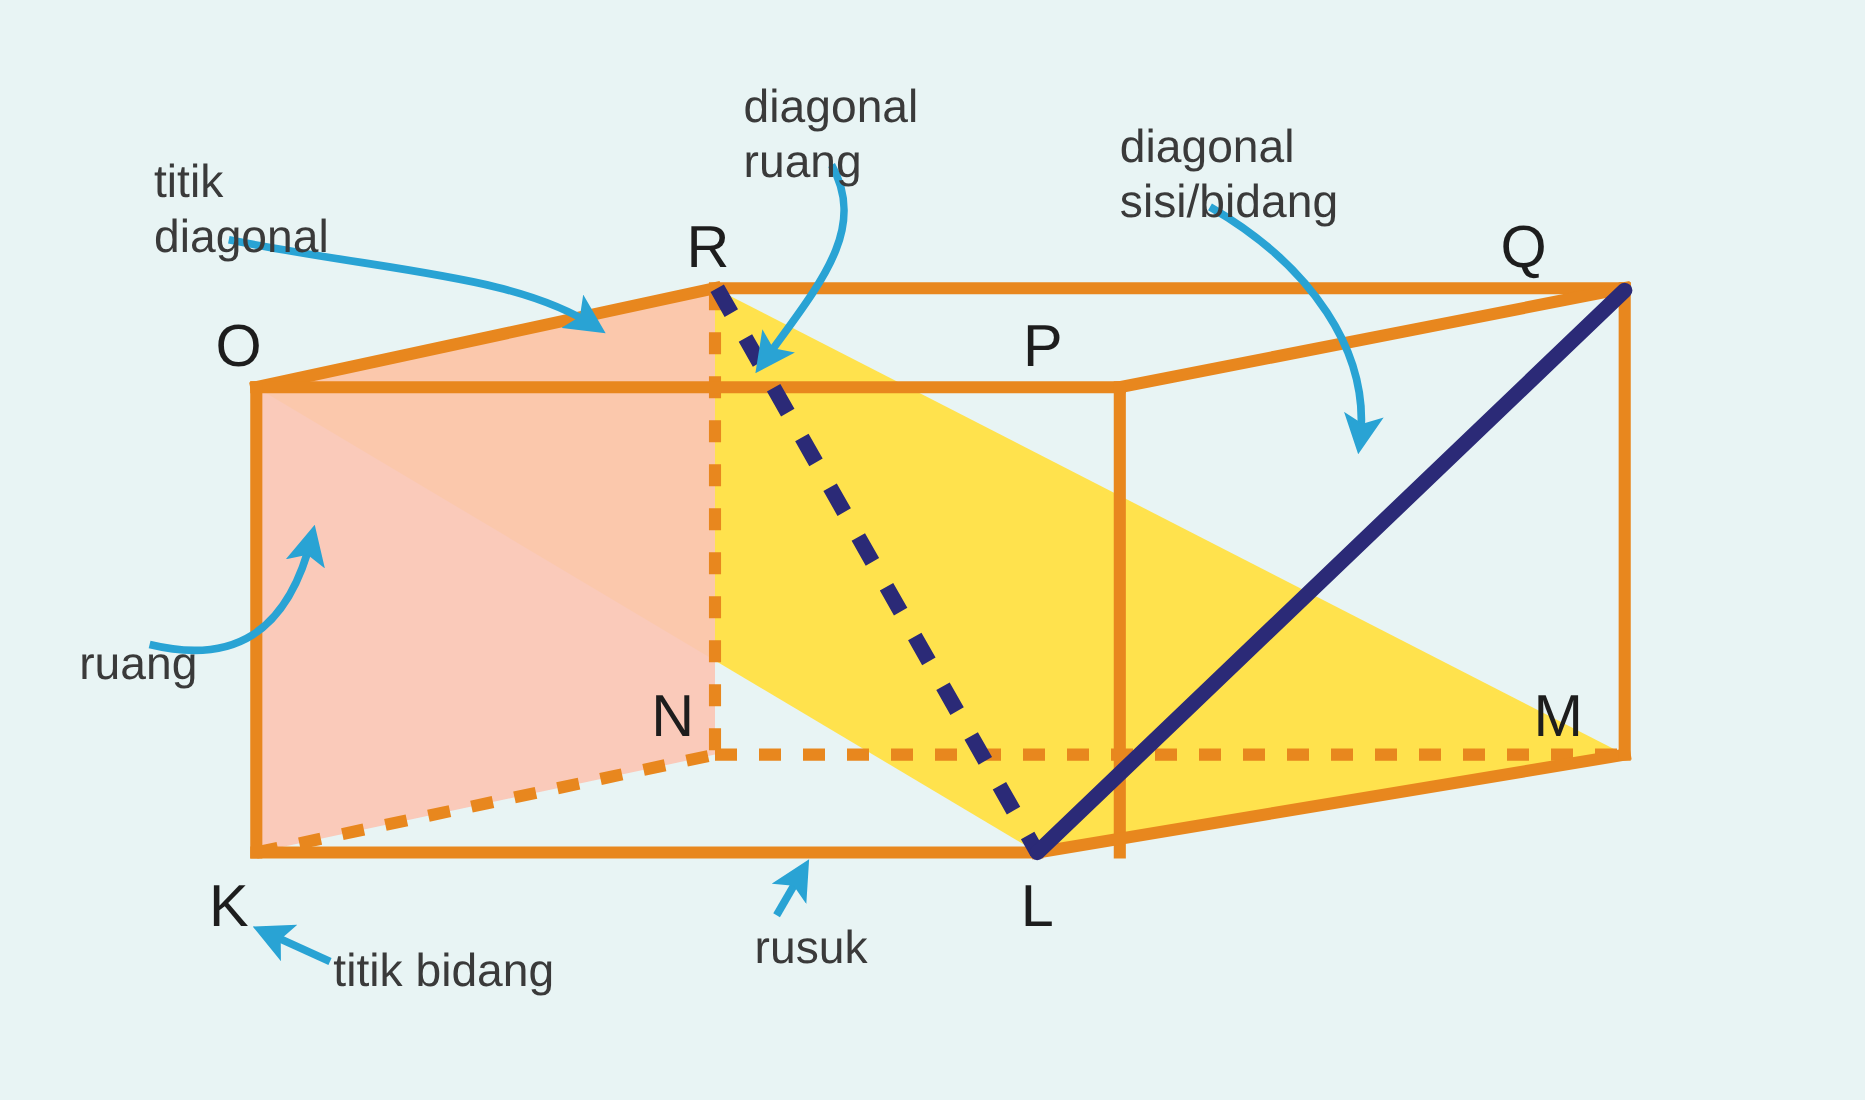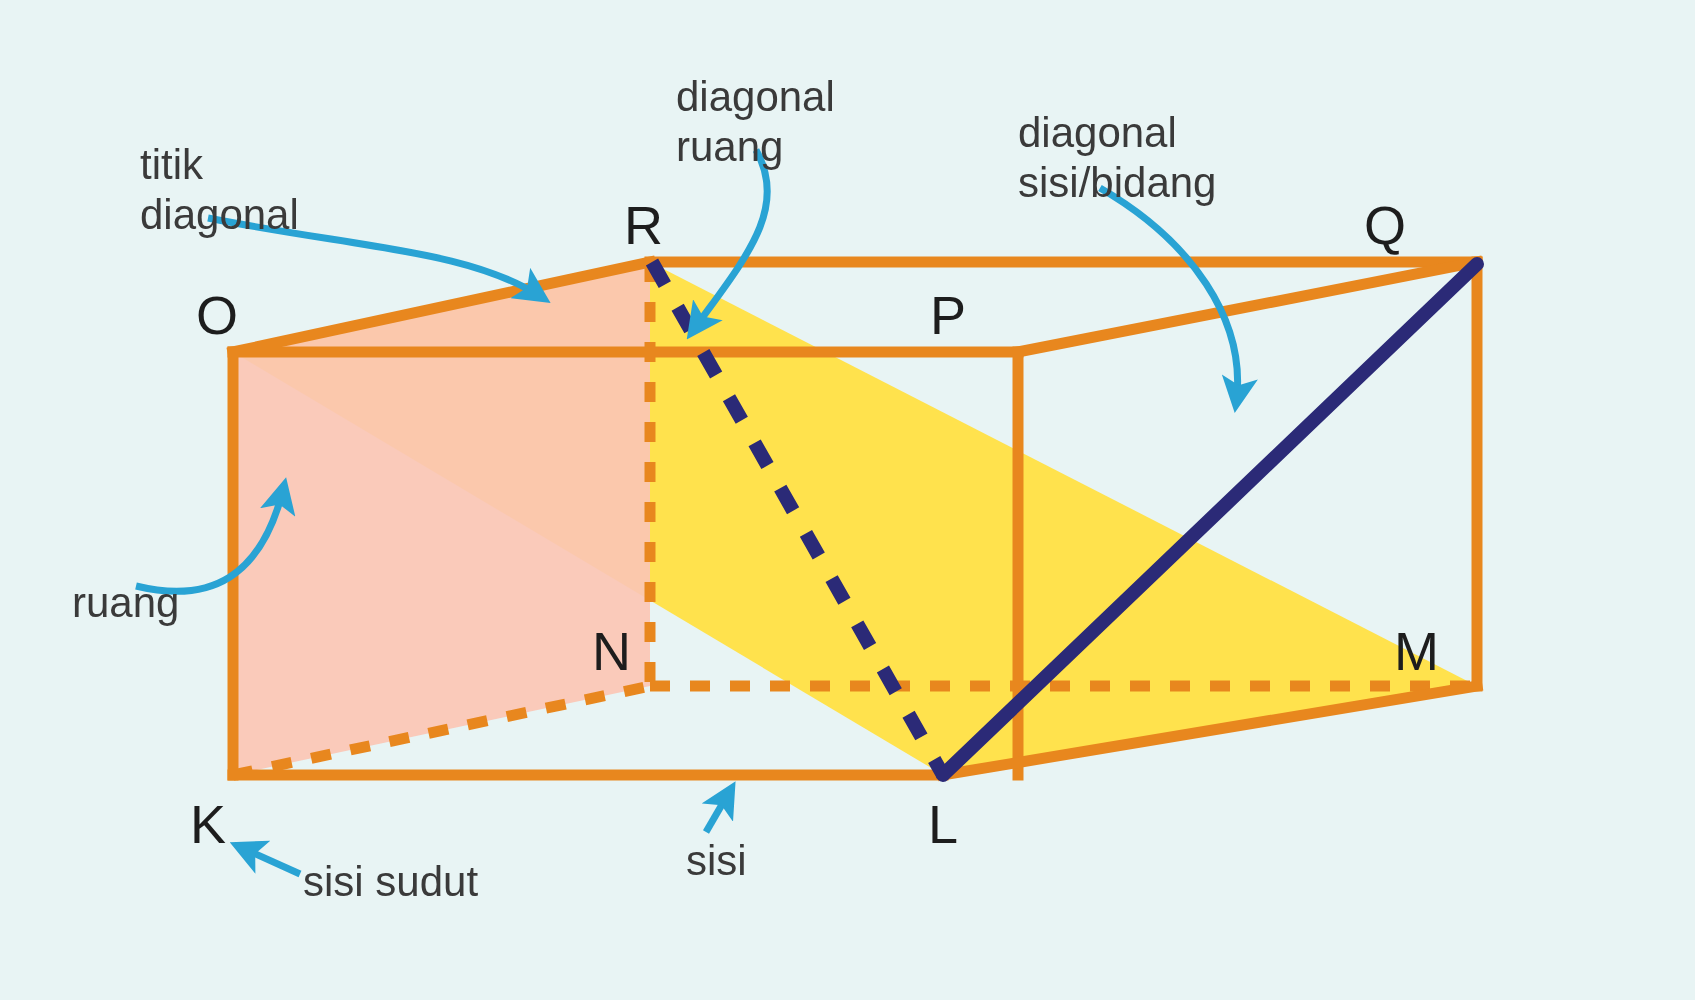--- a/index.html
+++ b/index.html
@@ -111,16 +111,16 @@
   <div class="vlabel" style="left:592px; top:624px;">N</div>
   <div class="vlabel" style="left:1394px; top:624px;">M</div>
 
   <div class="alabel" style="left:140px; top:140px;">titik
 diagonal</div>
   <div class="alabel" style="left:676px; top:72px;">diagonal
 ruang</div>
   <div class="alabel" style="left:1018px; top:108px;">diagonal
 sisi/bidang</div>
   <div class="alabel" style="left:72px; top:578px;">ruang</div>
-  <div class="alabel" style="left:303px; top:857px;">sisi sudut</div>
-  <div class="alabel" style="left:686px; top:836px;">sisi</div>
+  <div class="alabel" style="left:303px; top:857px;">titik bidang</div>
+  <div class="alabel" style="left:686px; top:836px;">rusuk</div>
 
 </div>
 
 </body></html>

